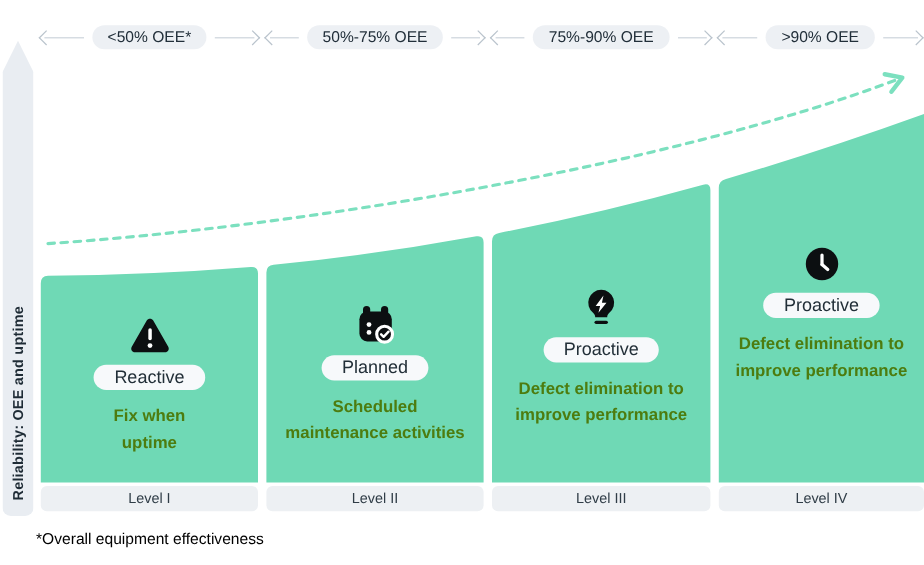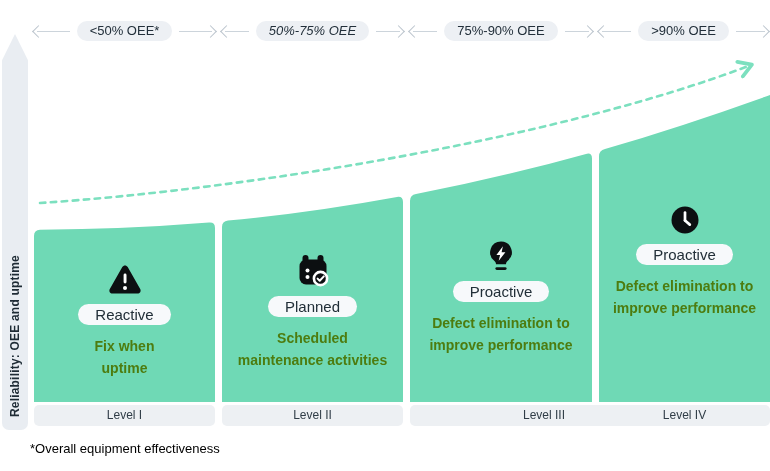--- a/index.html
+++ b/index.html
@@ -14,21 +14,21 @@
   .oee-line { flex:1; height:0; border-top:1.6px solid #ccd4db; }
   .chev { width:8px; height:8px; border:solid #b9c3cc; border-width:0 0 1.7px 1.7px; flex:none; }
   .chev.left  { transform:rotate(45deg);  margin-right:-6px; }
   .chev.right { transform:rotate(225deg); margin-left:-6px; }
   .oee-pill {
     background:#edf0f4; border-radius:11px; height:20px; line-height:20px;
     padding:0 13px; margin:0 7px; font-size:13px; font-weight:500; color:#222f3a;
     white-space:nowrap; flex:none;
   }
   .sec1 { left:34px;  width:181px; }
-  .sec2 { left:222px; width:181px;font-style:italic; }
+  .sec2 { left:222px; width:181px; }
   .sec3 { left:410px; width:182px; }
   .sec4 { left:599px; width:169px; }
 
   
   .axis-arrow {
     position:absolute; left:2px; top:34px; width:26px; height:396px;
     background:#e9edf2; border-radius:3px 3px 7px 7px;
     clip-path:polygon(50% 0%, 100% 6.6%, 100% 100%, 0% 100%, 0% 6.6%);
   }
   .axis-label-wrap { position:absolute; inset:0; display:flex; align-items:flex-end; justify-content:center; padding-bottom:13px; box-sizing:border-box; }
@@ -54,21 +54,21 @@
   .desc { font-size:14px; line-height:1.55; color:#4d7c0f; white-space:pre-line;font-weight:bold; }
 
   
   .level-pill {
     position:absolute; top:405px; height:21px; line-height:21px;
     background:#edf0f3; border-radius:5px; text-align:center;
     font-size:12px; color:#303d47;
   }
   .lp1 { left:34px;  width:181px; }
   .lp2 { left:222px; width:181px; }
-  .lp3 { left:410px; width:182px;padding-left:43px; }
+  .lp3 { left:410px; width:182px; }
   .lp4 { left:599px; width:171px; }
 
   
   .footnote { position:absolute; left:30px; top:441px; font-size:13px; color:#000000; }
 </style>
 </head>
 <body>
 
 <div class="canvas">
 

